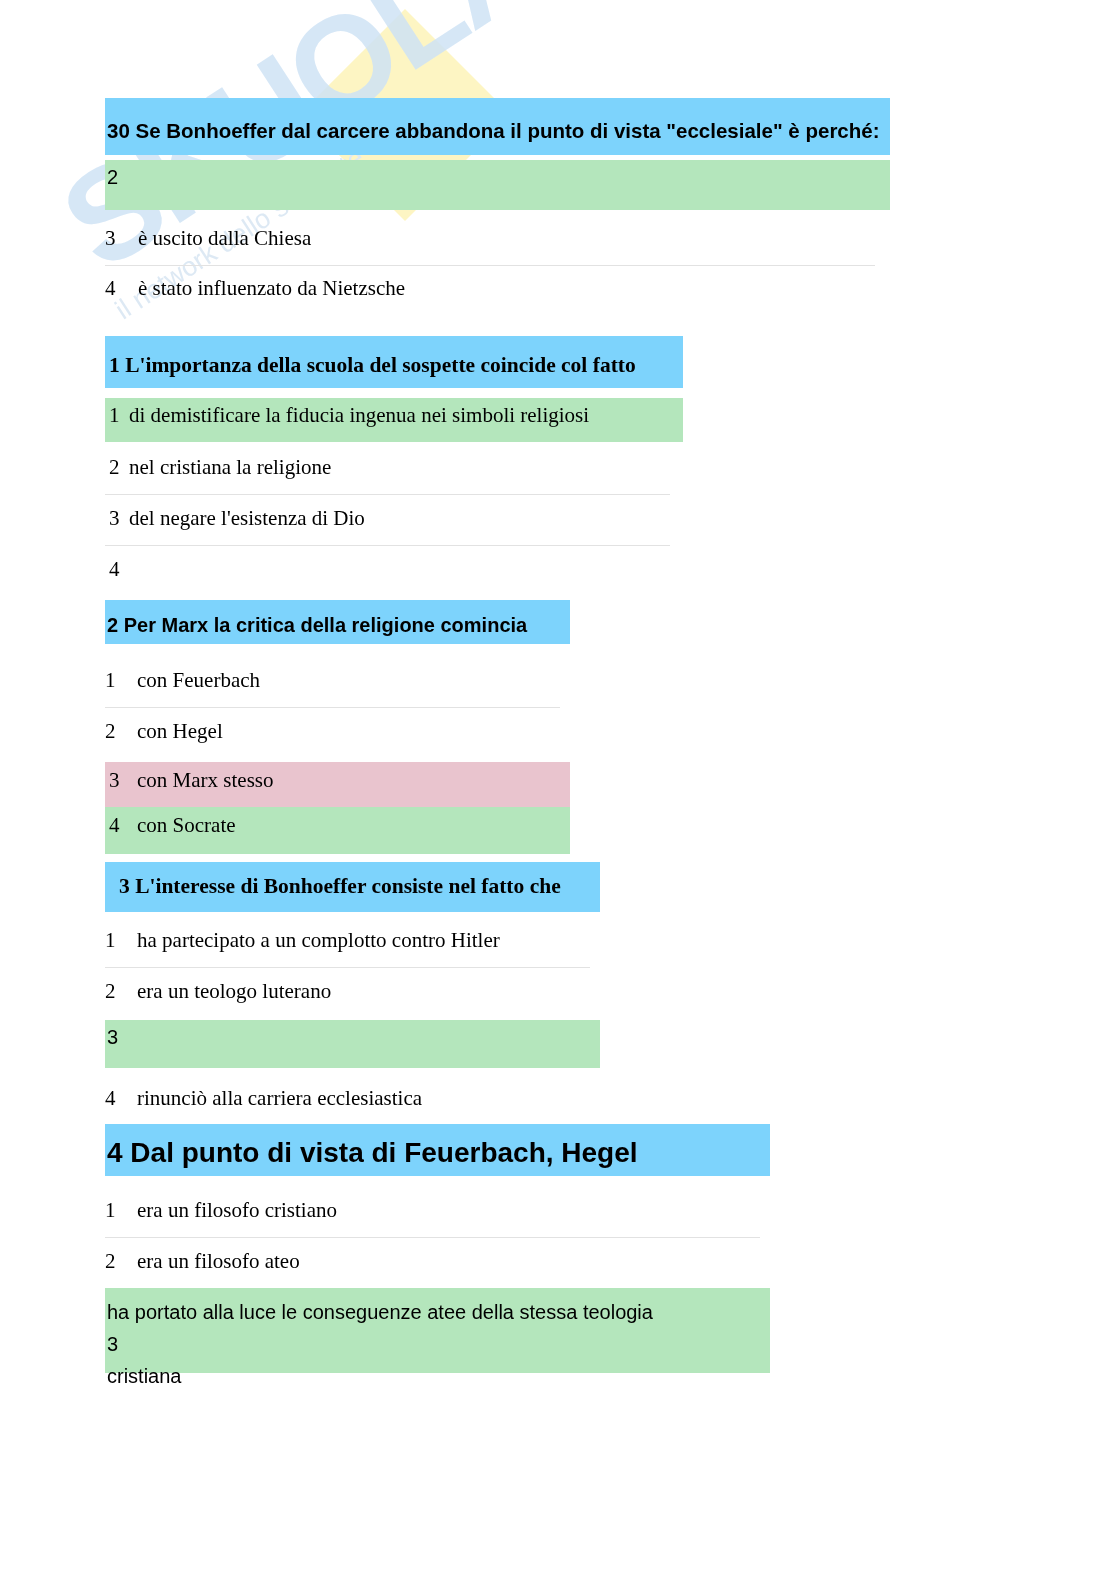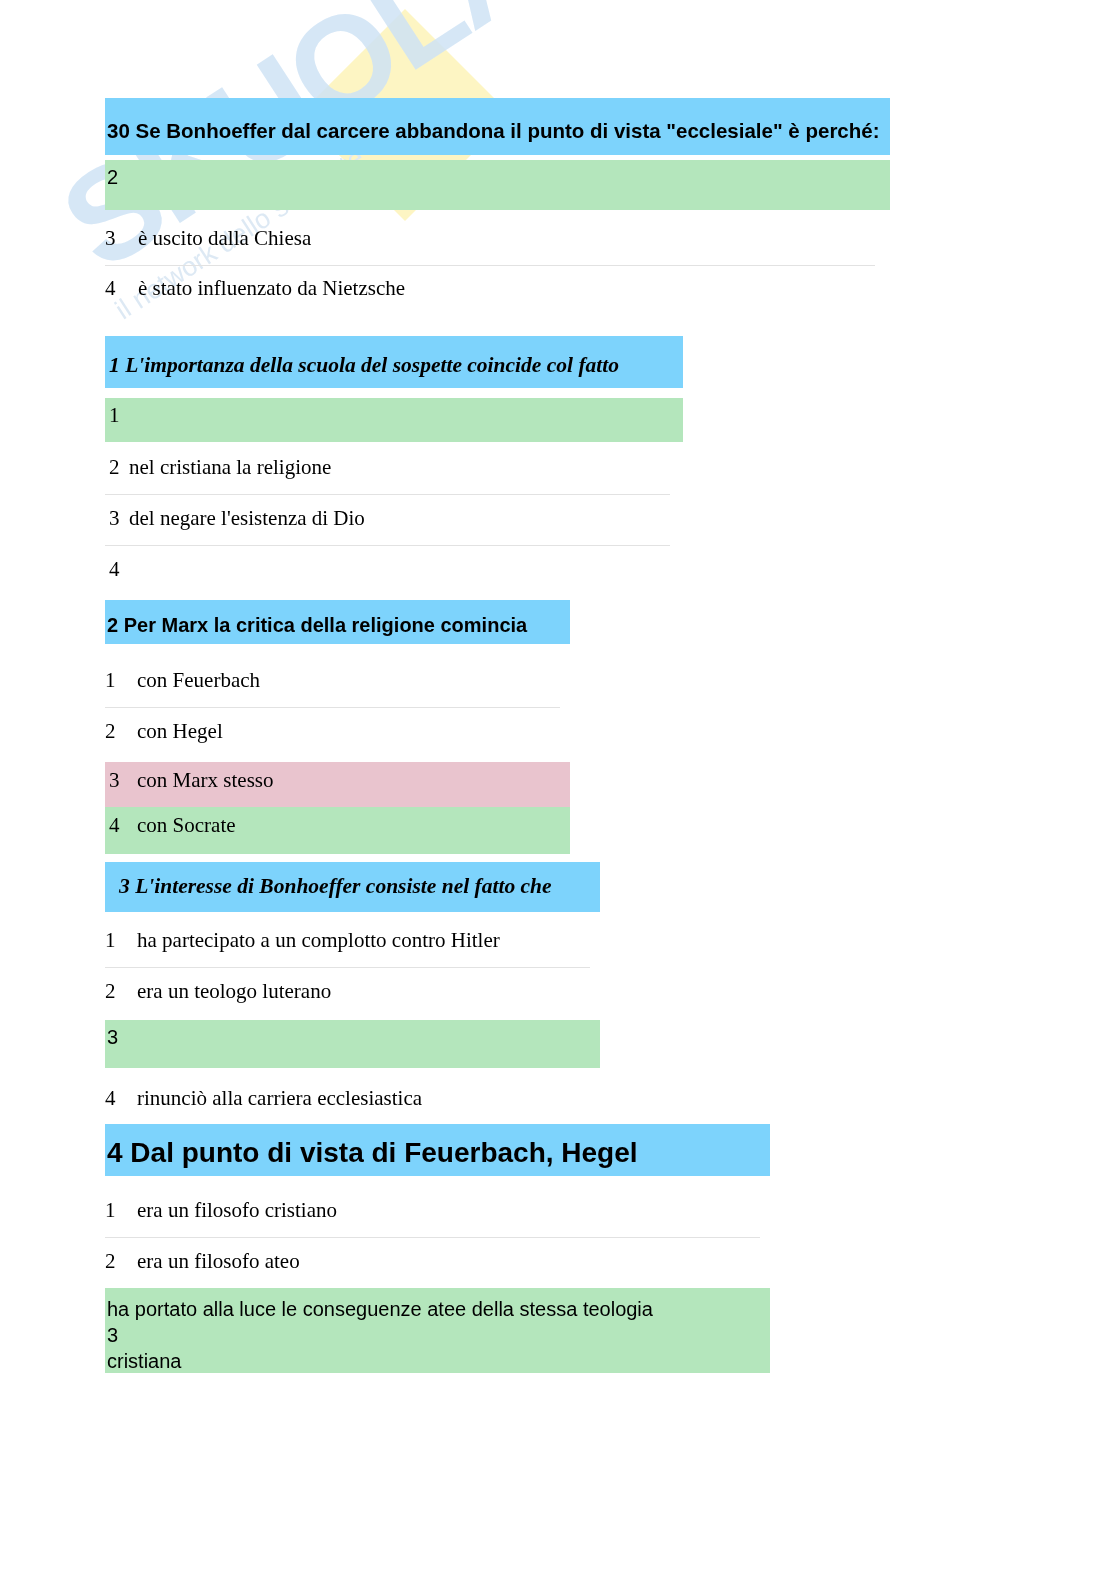--- a/index.html
+++ b/index.html
@@ -74,21 +74,20 @@
   }
   .q-head .q-text {
     font-weight: bold;
     white-space: nowrap;
   }
   .q-head.sans .q-text {
     font-family: "Liberation Sans", sans-serif;
   }
   .q-head.serif .q-text {
     font-family: "Liberation Serif", serif;
-    font-style: italic;
   }
 
   
   .ans {
     position: absolute;
     box-sizing: border-box;
     display: flex;
     align-items: flex-start;
   }
   .ans .num {
@@ -151,20 +150,21 @@
   <div class="q-block">
 
     <div class="q-head serif" style="left:105px; top:336px; width:578px; height:52px; padding:6px 0 0 4px;">
       <span class="q-text" style="font-size:21.5px;">
         <span>1</span><span>&nbsp;</span><span>L'importanza della scuola del sospette coincide col fatto</span>
       </span>
     </div>
 
     <div class="ans serif hl-green" style="left:105px; top:398px; width:578px; height:44px; padding:5px 0 0 4px; font-size:21px;">
       <span class="num" style="width:20px;">1</span>
+      <span class="txt">di demistificare la fiducia ingenua nei simboli religiosi</span>
     </div>
 
     <div class="ans serif hl-none" style="left:105px; top:452px; width:565px; height:36px; padding:3px 0 0 4px; font-size:21px;">
       <span class="num" style="width:20px;">2</span>
       <span class="txt">nel cristiana la religione</span>
     </div>
     <div class="rule" style="left:105px; top:494px; width:565px;"></div>
 
     <div class="ans serif hl-none" style="left:105px; top:503px; width:565px; height:36px; padding:3px 0 0 4px; font-size:21px;">
       <span class="num" style="width:20px;">3</span>
@@ -248,20 +248,20 @@
       <span class="num" style="width:32px;">1</span>
       <span class="txt">era un filosofo cristiano</span>
     </div>
     <div class="rule" style="left:105px; top:1237px; width:655px;"></div>
 
     <div class="ans serif hl-none" style="left:105px; top:1246px; width:655px; height:36px; padding:3px 0 0 0; font-size:21px;">
       <span class="num" style="width:32px;">2</span>
       <span class="txt">era un filosofo ateo</span>
     </div>
 
-    <div class="ans sans hl-green" style="left:105px; top:1288px; width:665px; height:85px; padding:8px 0 0 2px; font-size:20px; line-height:26px;">
+    <div class="ans sans hl-green" style="left:105px; top:1288px; width:665px; height:85px; padding:8px 0 0 2px; font-size:20px; line-height:32px;">
       <span class="txt">ha portato alla luce le conseguenze atee della stessa teologia
 3
 cristiana</span>
     </div>
   </div>
 
 </div>
 
 </body></html>

